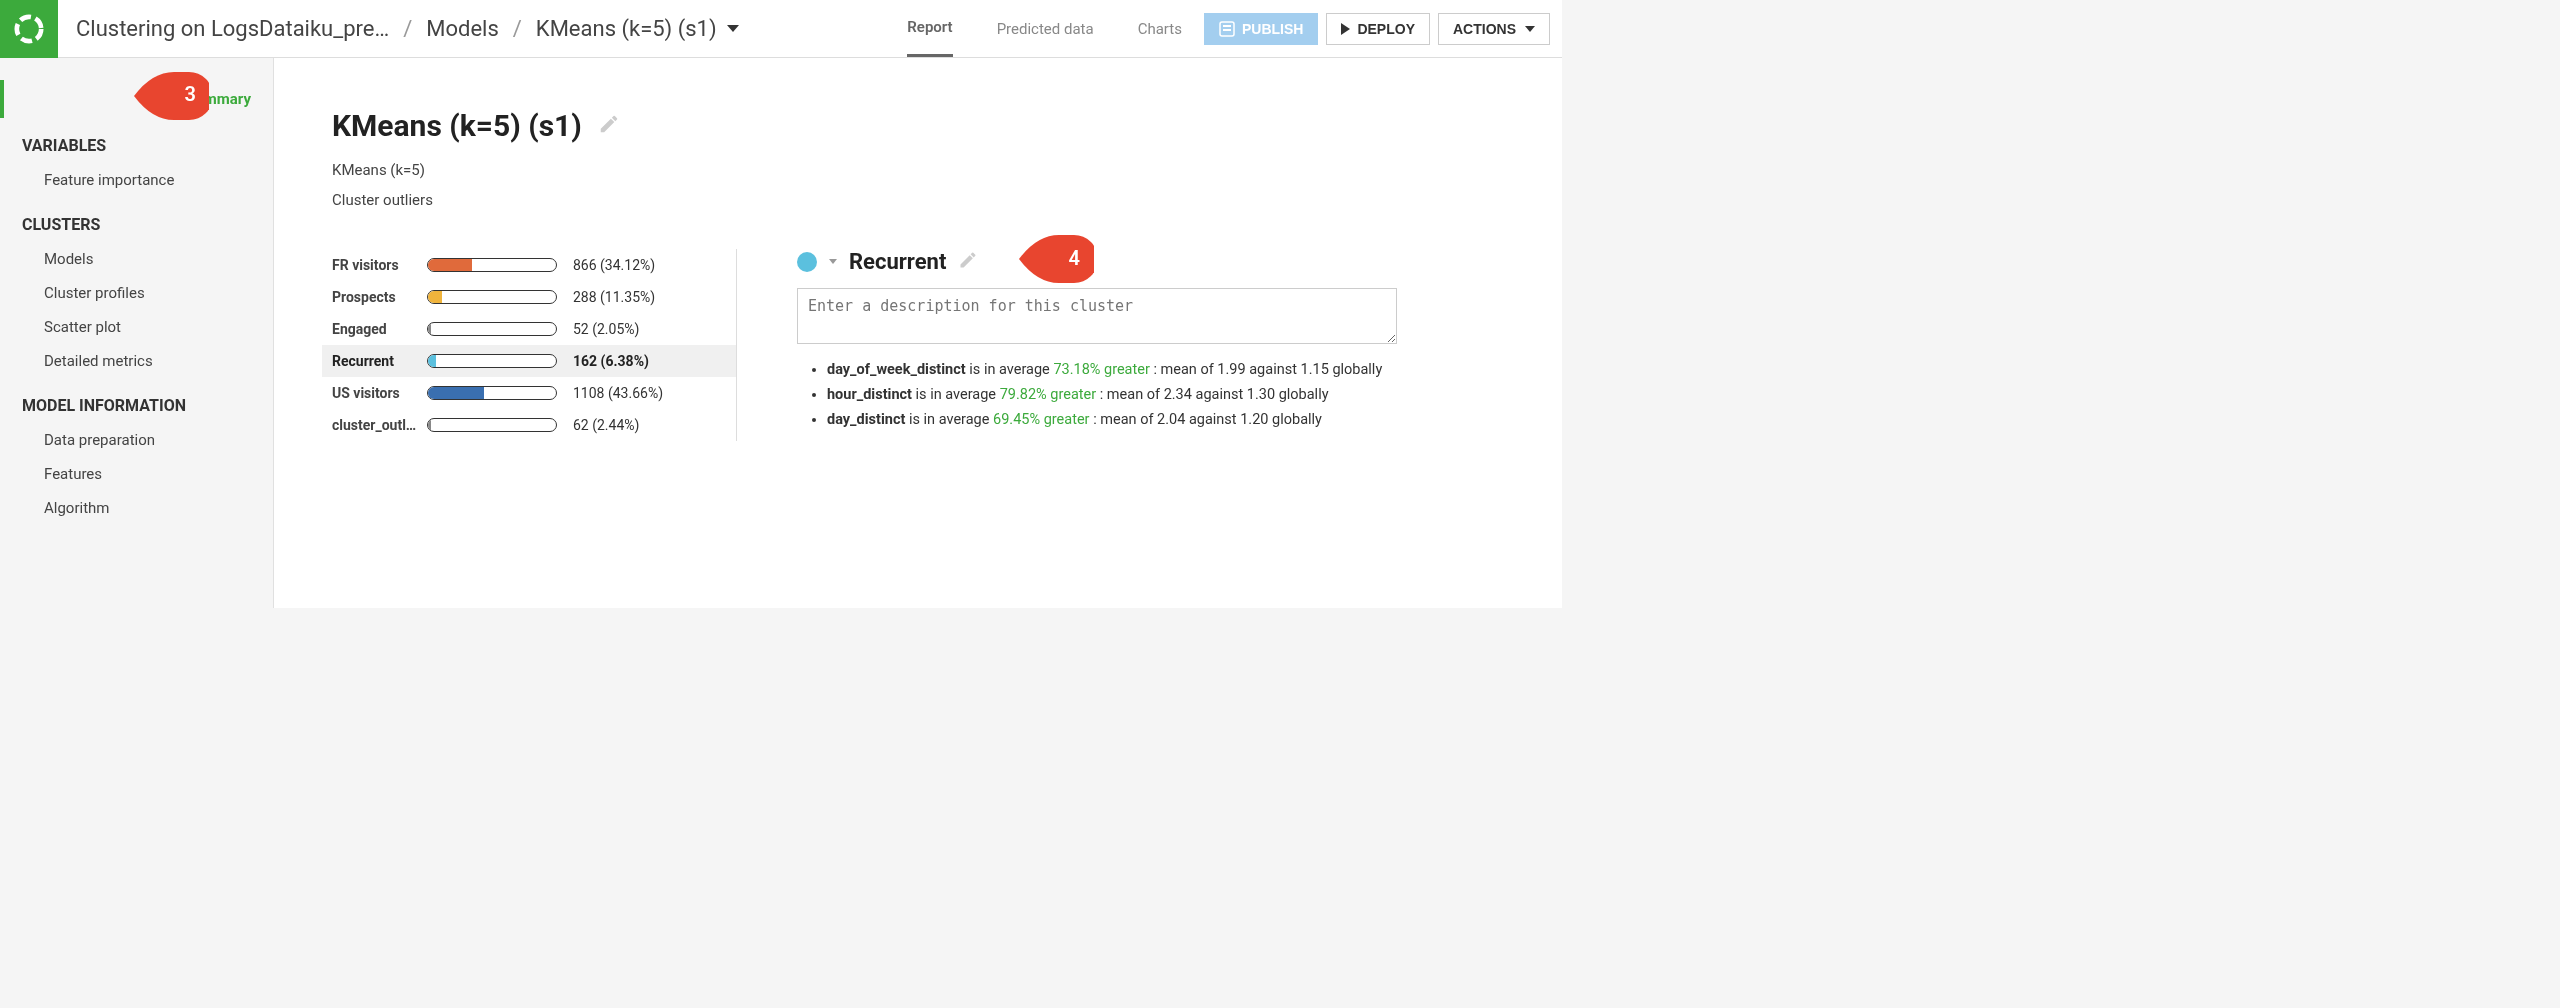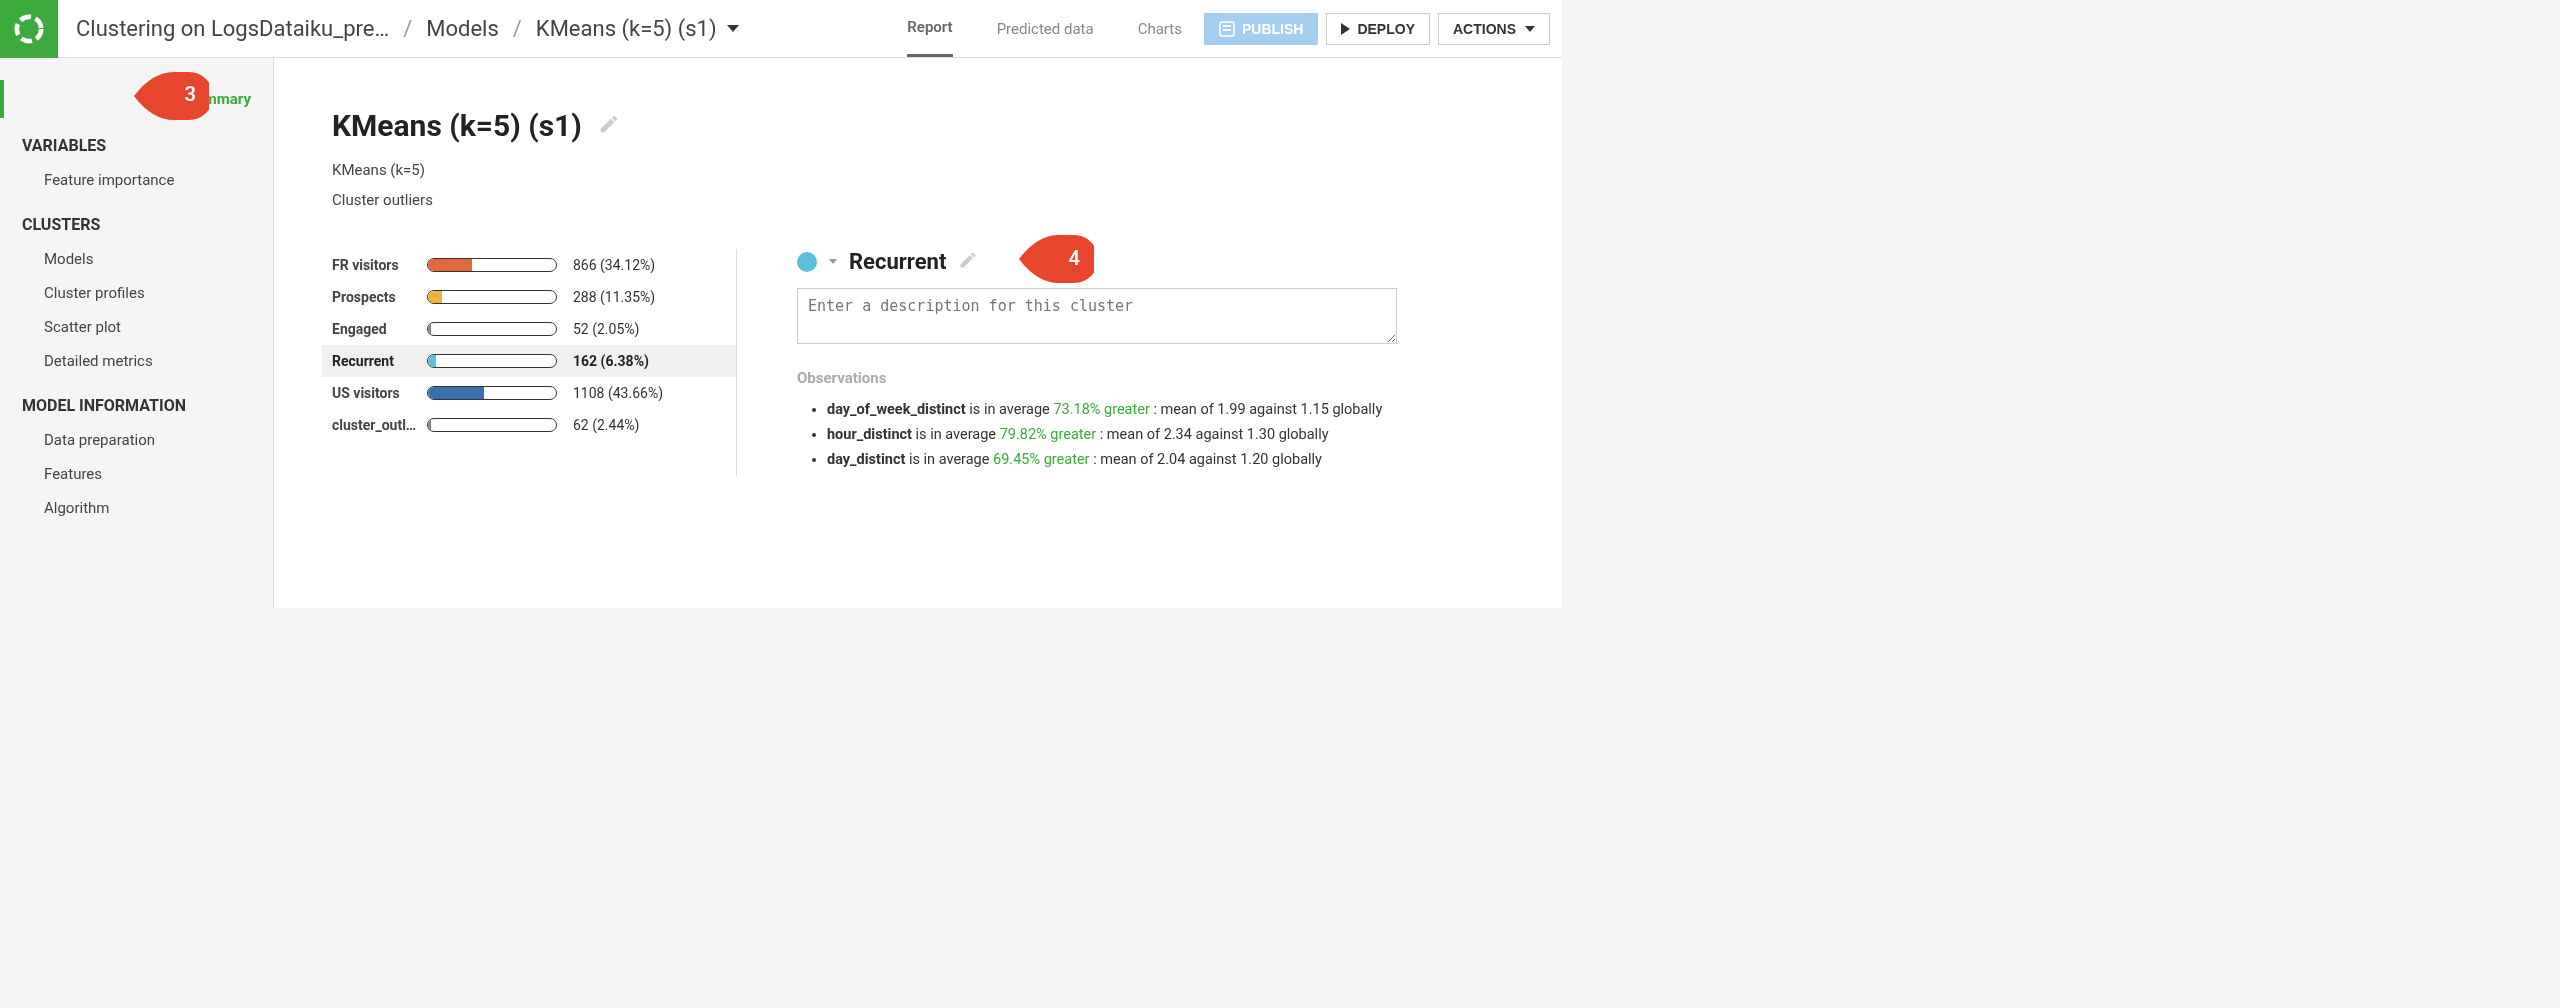--- a/index.html
+++ b/index.html
@@ -425,21 +425,20 @@
                 </svg>
             </span>
             <div class="annotation annot4">
               <svg width="75" height="48" viewBox="0 0 75 48">
                 <path d="M0 24 Q 18 0 40 0 L55 0 A20 20 0 0 1 55 48 L40 48 Q 18 48 0 24 Z" fill="#e8452f"></path>
               </svg>
               <span class="num">4</span>
             </div>
           </div>
           <textarea class="desc-box" placeholder="Enter a description for this cluster" style=""></textarea>
-          <div class="obs-heading">Observations</div>
           <ul class="obs-list" id="obs-list">
               <li><span class="feat">day_of_week_distinct</span> is in average <span class="pct">73.18% greater</span> : mean of 1.99 against 1.15 globally</li>
               <li><span class="feat">hour_distinct</span> is in average <span class="pct">79.82% greater</span> : mean of 2.34 against 1.30 globally</li>
               <li><span class="feat">day_distinct</span> is in average <span class="pct">69.45% greater</span> : mean of 2.04 against 1.20 globally</li>
             </ul>
         </div>
       </div>
     </div>
   </div>
 </div>

